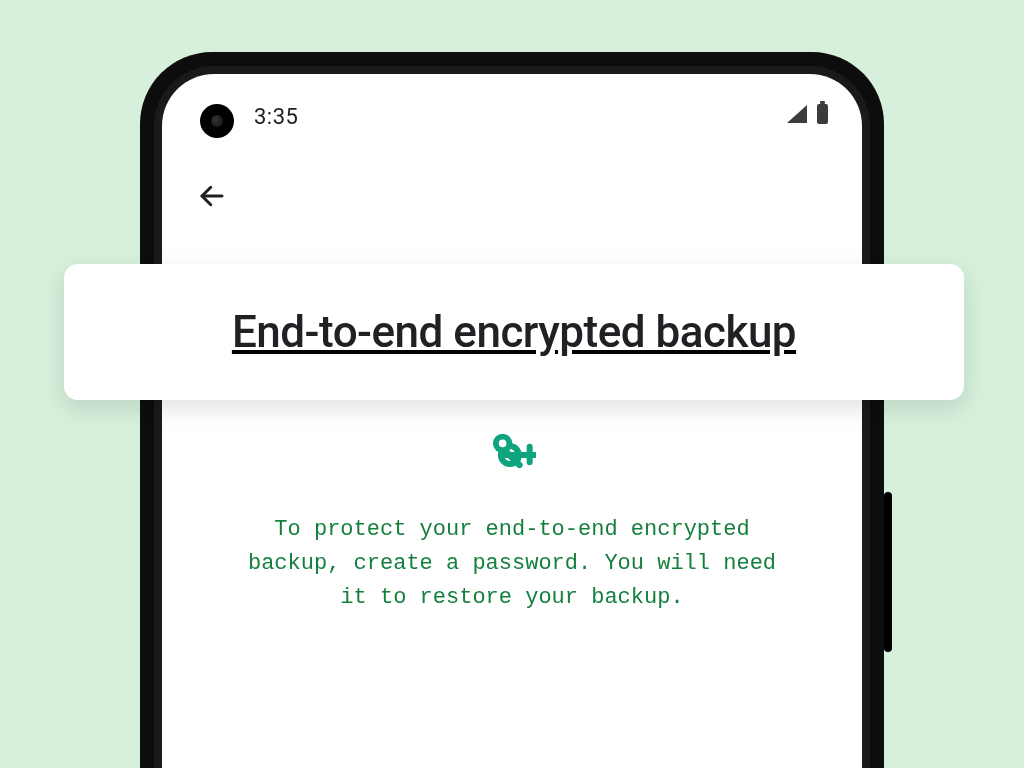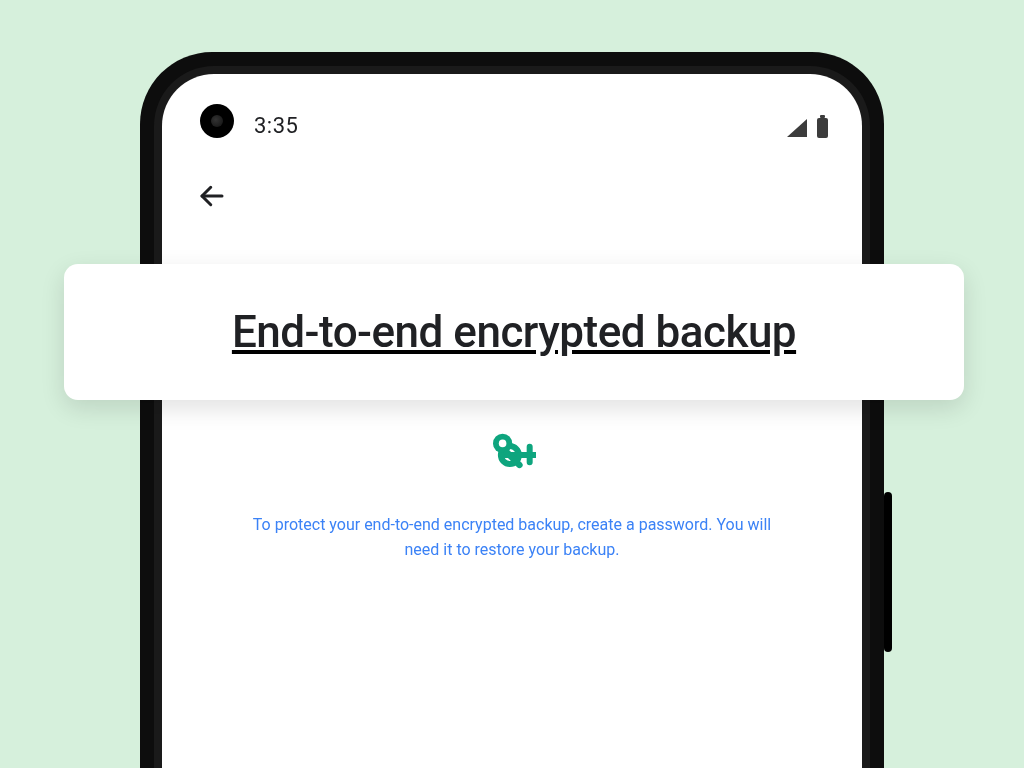--- a/index.html
+++ b/index.html
@@ -87,21 +87,21 @@
   }
 
   
   .status-bar {
     position: absolute;
     top: 30px;
     left: 0;
     right: 0;
     height: 34px;
     display: flex;
-    align-items: flex-end;
+    align-items: flex-start;
     padding: 0 34px 0 92px;
     justify-content: space-between;
     color: var(--text);
   }
   .status-time {
     font-size: 22px;
     font-weight: 400;
     letter-spacing: 0.5px;
   }
   .status-right {
@@ -187,24 +187,25 @@
     flex-direction: column;
     align-items: center;
     padding: 0 72px;
     text-align: center;
   }
   .key-icon-wrap {
     color: var(--teal);
     margin-bottom: 32px;
   }
   .desc {
-    font-size: 16px;
+    font-size: 22px;
     line-height: 1.55;
-    color: #3b82f6;
+    color: #15803d;
     max-width: 560px;
+    font-family: Liberation Mono, monospace;
   }
 </style>
 </head>
 <body>
 
 <div class="stage">
 
   <div class="phone">
     <div class="phone-side-button"></div>
     <div class="phone-inner">

